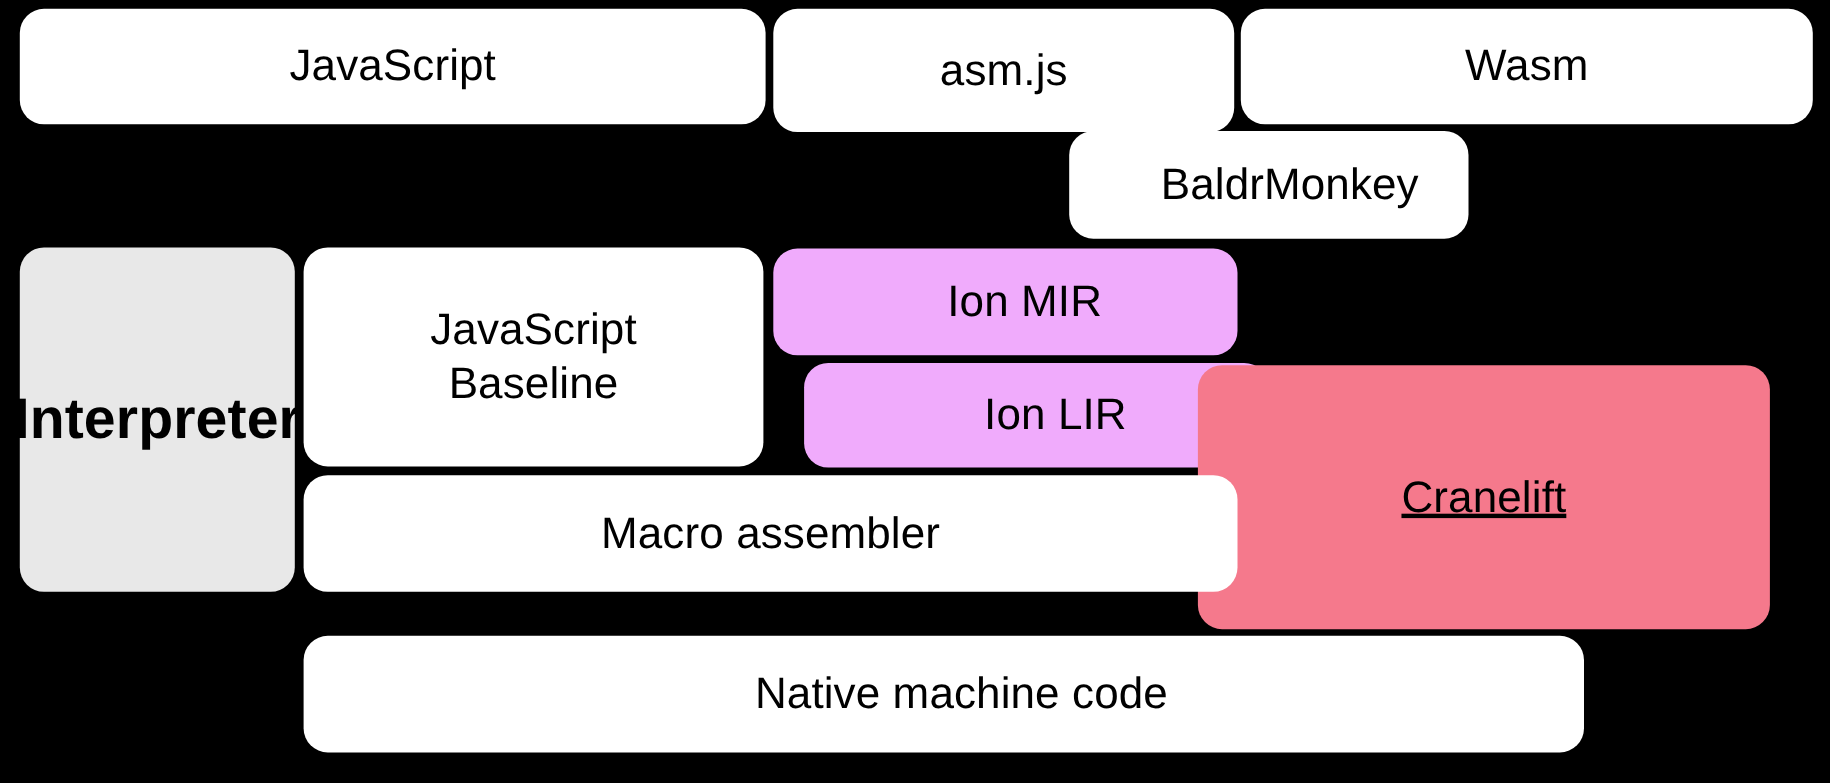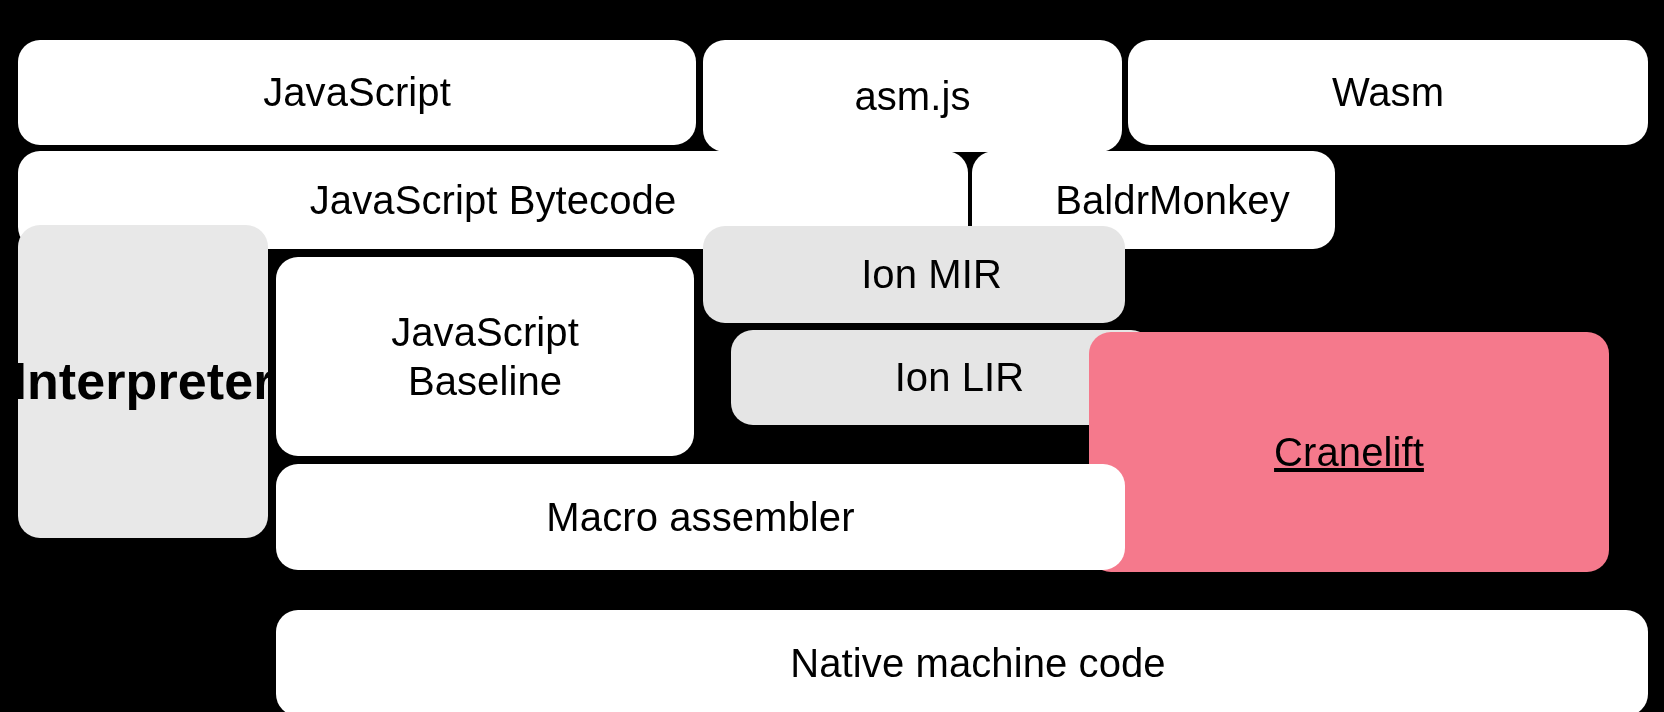--- a/index.html
+++ b/index.html
@@ -24,55 +24,54 @@
     text-align: center;
     border-radius: 22px;
     color: #000000;
     font-size: 40px;
     font-weight: 400;
     line-height: 1.22;
     letter-spacing: 0.1px;
     white-space: pre-line;
     user-select: none;
   }
-  .fill-white  { background: #ffffff; margin-top: 32px; }
+  .fill-white  { background: #ffffff; }
   .fill-gray   { background: #e8e8e8; }
-  .fill-green  { background: #e5e5e5; padding-left: 35px; }
+  .fill-green  { background: #f0abfc; padding-left: 35px; }
   .fill-pink   { background: #f5798c; }
 
   
   #n-javascript        { left: 18px;   top: 8px;    width: 678px;  height: 105px; }
   #n-asmjs             { left: 703px;  top: 8px;    width: 419px;  height: 112px; }
   #n-wasm              { left: 1128px; top: 8px;    width: 520px;  height: 105px; text-align: right; }
 
   
   #n-js-bytecode       { left: 18px;   top: 119px;  width: 950px;  height: 98px;  }
   #n-baldrmonkey       { left: 972px;  top: 119px;  width: 363px;  height: 98px; padding-left: 38px;  }
 
   
   #n-interpreter       { left: 18px;   top: 225px;  width: 250px;  height: 313px; font-size: 52px; font-weight: bold; }
   #n-js-baseline       { left: 276px;  top: 225px;  width: 418px;  height: 199px; }
   #n-ion-mir           { left: 703px;  top: 226px;  width: 422px;  height: 97px;  }
   #n-ion-lir           { left: 703px;  top: 330px;  width: 422px;  height: 95px; margin-left: 28px;  }
   #n-cranelift         { left: 1089px; top: 332px;  width: 520px;  height: 240px; text-decoration: underline; }
   #n-macro-assembler   { left: 276px;  top: 432px;  width: 849px;  height: 106px; }
-  #n-native-code       { left: 276px;  top: 578px;  width: 1372px; height: 106px; padding-left: 32px; }
+  #n-native-code       { left: 276px;  top: 578px;  width: 1164px; height: 106px; padding-left: 32px; }
 </style>
 </head>
 <body>
 
 <div id="diagram-root">
 
   <div class="node fill-white" id="n-javascript">JavaScript</div>
 
   <div class="node fill-white" id="n-asmjs">asm.js</div>
 
   <div class="node fill-white" id="n-wasm">Wasm</div>
 
-  <div class="node fill-white" id="n-js-bytecode">JavaScript Bytecode</div>
 
   <div class="node fill-white" id="n-baldrmonkey">BaldrMonkey</div>
 
   <div class="node fill-gray" id="n-interpreter">Interpreter</div>
 
   <div class="node fill-white" id="n-js-baseline">JavaScript
 Baseline</div>
 
   <div class="node fill-green" id="n-ion-mir">Ion MIR</div>
 

